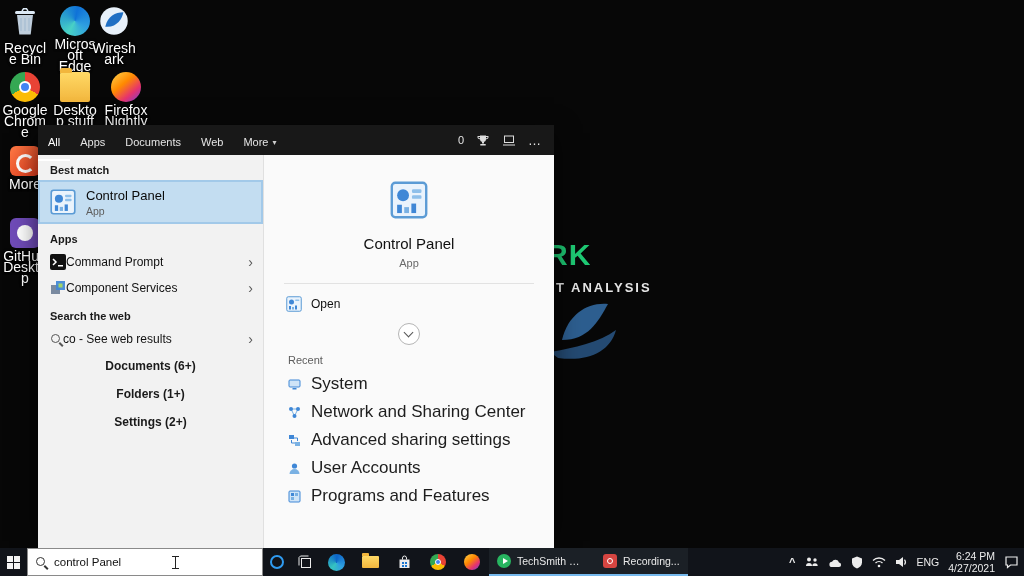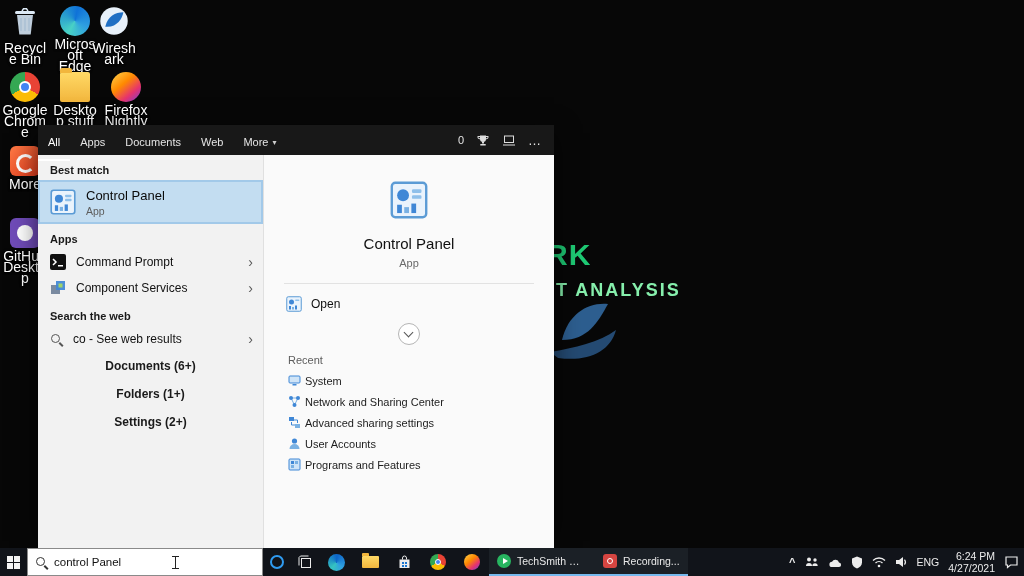--- a/index.html
+++ b/index.html
@@ -1,21 +1,21 @@
 <!DOCTYPE html>
 <html><head>
 <meta charset="utf-8">
 <style>
   html,body{margin:0;padding:0;background:#000;}
   .screen{position:relative;width:1024px;height:576px;overflow:hidden;background:#070707;
           font-family:"Liberation Sans","DejaVu Sans",sans-serif;-webkit-font-smoothing:antialiased;}
 
   
   .wp-title{position:absolute;left:546px;top:238px;font-size:30px;font-weight:700;color:#1ec873;letter-spacing:1px;}
-  .wp-sub{position:absolute;left:556px;top:280px;font-size:18px;font-weight:600;color:#86efac;letter-spacing:2px;}
+  .wp-sub{position:absolute;left:556px;top:280px;font-size:13px;font-weight:600;color:#e5e5e5;letter-spacing:2px;}
   .wp-fin{position:absolute;left:548px;top:296px;}
 
   
   .dicon{position:absolute;width:46px;text-align:center;}
   .dicon .art{width:30px;height:30px;margin:0 auto;}
   .dlabel{display:block;margin-top:3px;font-size:14px;line-height:11px;color:#fff;
           text-shadow:0 1px 2px #000,0 0 3px #000;word-wrap:break-word;}
   .di1{left:2px;top:6px}.di2{left:52px;top:6px}.di3{left:91px;top:6px}
   .di4{left:2px;top:72px}.di5{left:52px;top:72px}.di6{left:103px;top:72px}
   .di7{left:2px;top:146px}.di8{left:2px;top:218px}
@@ -44,37 +44,37 @@
   .sp-count{font-size:11px;color:#e4e4e4;}
   .sp-ellipsis{font-size:13px;letter-spacing:1px;color:#e4e4e4;}
   .sp-body{display:flex;height:438px;background:#f2f2f2;}
   .sp-left{width:225px;box-sizing:border-box;overflow:hidden;}
   .sp-right{flex:1;background:#fafafa;border-left:1px solid #e0e0e0;display:flex;flex-direction:column;align-items:center;overflow:hidden;}
   .sec-label{padding:9px 12px 4px;font-size:11px;font-weight:700;color:#1a1a1a;}
   .bm-row{display:flex;align-items:center;gap:10px;height:44px;padding:0 10px;box-sizing:border-box;
           background:#c3ddf1;border:2px solid #a2c9e9;}
   .bm-title{font-size:13px;color:#0a0a0a;}
   .bm-sub{font-size:10.5px;color:#5d5d5d;margin-top:2px;}
-  .lrow{display:flex;align-items:center;gap:10px;height:26px;padding:0 10px 0 12px;font-size:12px;color:#111;}
+  .lrow{display:flex;align-items:center;height:26px;padding:0 10px 0 12px;font-size:12px;color:#111;}
   .lrow .chev{margin-left:auto;color:#5a5a5a;font-size:14px;line-height:1;}
   .cat-row{padding:7px 12px;font-size:12px;font-weight:700;color:#1a1a1a;text-align:center;}
   .mag{position:relative;width:13px;height:13px;flex:0 0 auto;}
   .mag::before{content:"";position:absolute;left:1px;top:1px;width:7px;height:7px;border:1.5px solid #555;border-radius:50%;}
   .mag::after{content:"";position:absolute;left:9.5px;top:9.5px;width:4.5px;height:1.6px;background:#555;
               transform:rotate(45deg);transform-origin:0 0;}
   .pv-icon{margin-top:26px;}
   .pv-title{margin-top:16px;font-size:15px;color:#101010;}
   .pv-sub{margin-top:5px;font-size:11px;color:#696969;}
   .pv-div{width:calc(100% - 40px);border-top:1px solid #e2e2e2;margin-top:14px;}
   .pv-open{align-self:stretch;margin:9px 20px 0;display:flex;align-items:center;gap:9px;font-size:12px;color:#111;padding:3px 2px;}
   .pv-exp{margin-top:8px;width:20px;height:20px;border:1px solid #b5b5b5;border-radius:50%;background:#fff;position:relative;}
   .pv-exp::after{content:"";position:absolute;left:6px;top:4.5px;width:6px;height:6px;
                  border-right:1.5px solid #555;border-bottom:1.5px solid #555;transform:rotate(45deg);}
   .pv-recent-label{align-self:flex-start;margin:9px 0 4px 24px;font-size:11px;color:#5d5d5d;}
-  .pv-row{align-self:stretch;display:flex;align-items:center;gap:4px;padding:4px 24px;font-size:11px;color:#1d1d1d;}
+  .pv-row{align-self:stretch;display:flex;align-items:center;gap:10px;padding:4px 24px;font-size:17px;color:#1d1d1d;}
   .pv-row svg{flex:0 0 auto;}
 
   
   .taskbar{position:absolute;left:0;bottom:0;width:1024px;height:28px;background:#11141a;display:flex;align-items:stretch;z-index:10;}
   .tb-start{width:27px;display:flex;align-items:center;justify-content:center;}
   .winlogo{display:grid;grid-template-columns:6px 6px;grid-template-rows:6px 6px;gap:1px;}
   .winlogo span{background:#f4f4f4;}
   .tb-search{width:236px;background:#fff;border:1px solid #8a8a8a;box-sizing:border-box;display:flex;align-items:center;gap:6px;padding:0 7px;position:relative;}
   .tb-search .mag::before{border-color:#333;}
   .tb-search .mag::after{background:#333;}

